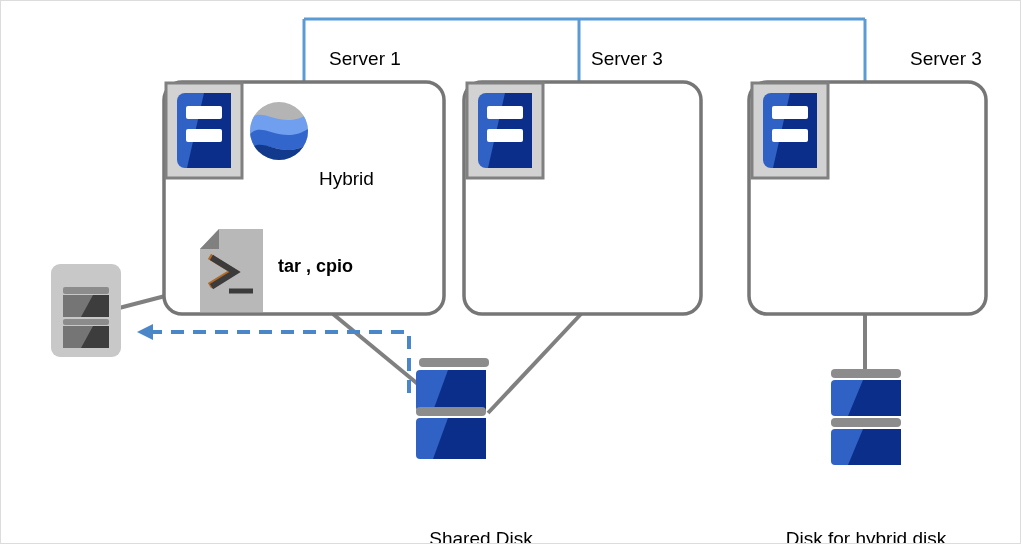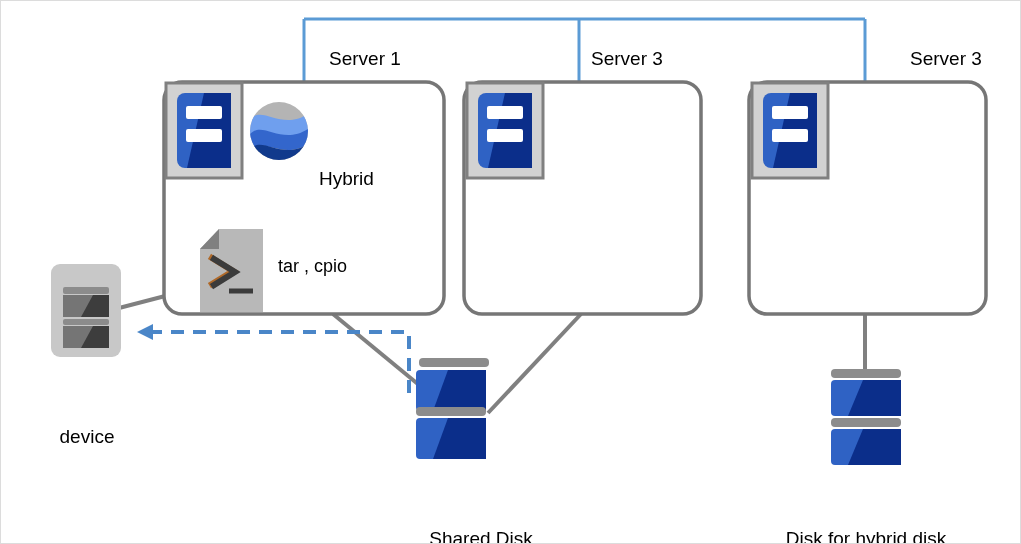--- a/index.html
+++ b/index.html
@@ -41,21 +41,21 @@
   #server2-label { left: 590px; top: 45px; }
   #server3-label { left: 875px; top: 45px; margin-left: 34px; }
 
   
   #hybrid-disk-resource-label {
     left: 318px; top: 103px;
     line-height: 30px;
     text-align: right;
   }
   
-  #tar-cpio-label { left: 277px; top: 252px; font-size: 18px; }
+  #tar-cpio-label { left: 277px; top: 252px; font-size: 18px; font-weight: bold; }
 
   
   #backup-device-label {
     left: 20px; top: 368px; width: 132px;
     line-height: 27px;
   }
   #shared-disk-label {
     left: 330px; top: 470px; width: 300px;
     line-height: 27px;
   }
@@ -195,21 +195,20 @@
 
   <div class="lbl" id="server3-label">Server 3</div>
 
   <div id="hybrid-disk-resource-label" class="lbl">
     <div>Hybrid</div>
   </div>
 
   <div class="lbl" id="tar-cpio-label">tar , cpio</div>
 
   <div id="backup-device-label" class="lbl lbl-center">
-    <div>device</div>
   </div>
 
   <div id="shared-disk-label" class="lbl lbl-center">
     <div>Shared Disk</div>
     
   </div>
 
   <div id="hybrid-disk-label" class="lbl lbl-center">
     <div>Disk for hybrid disk</div>
     

